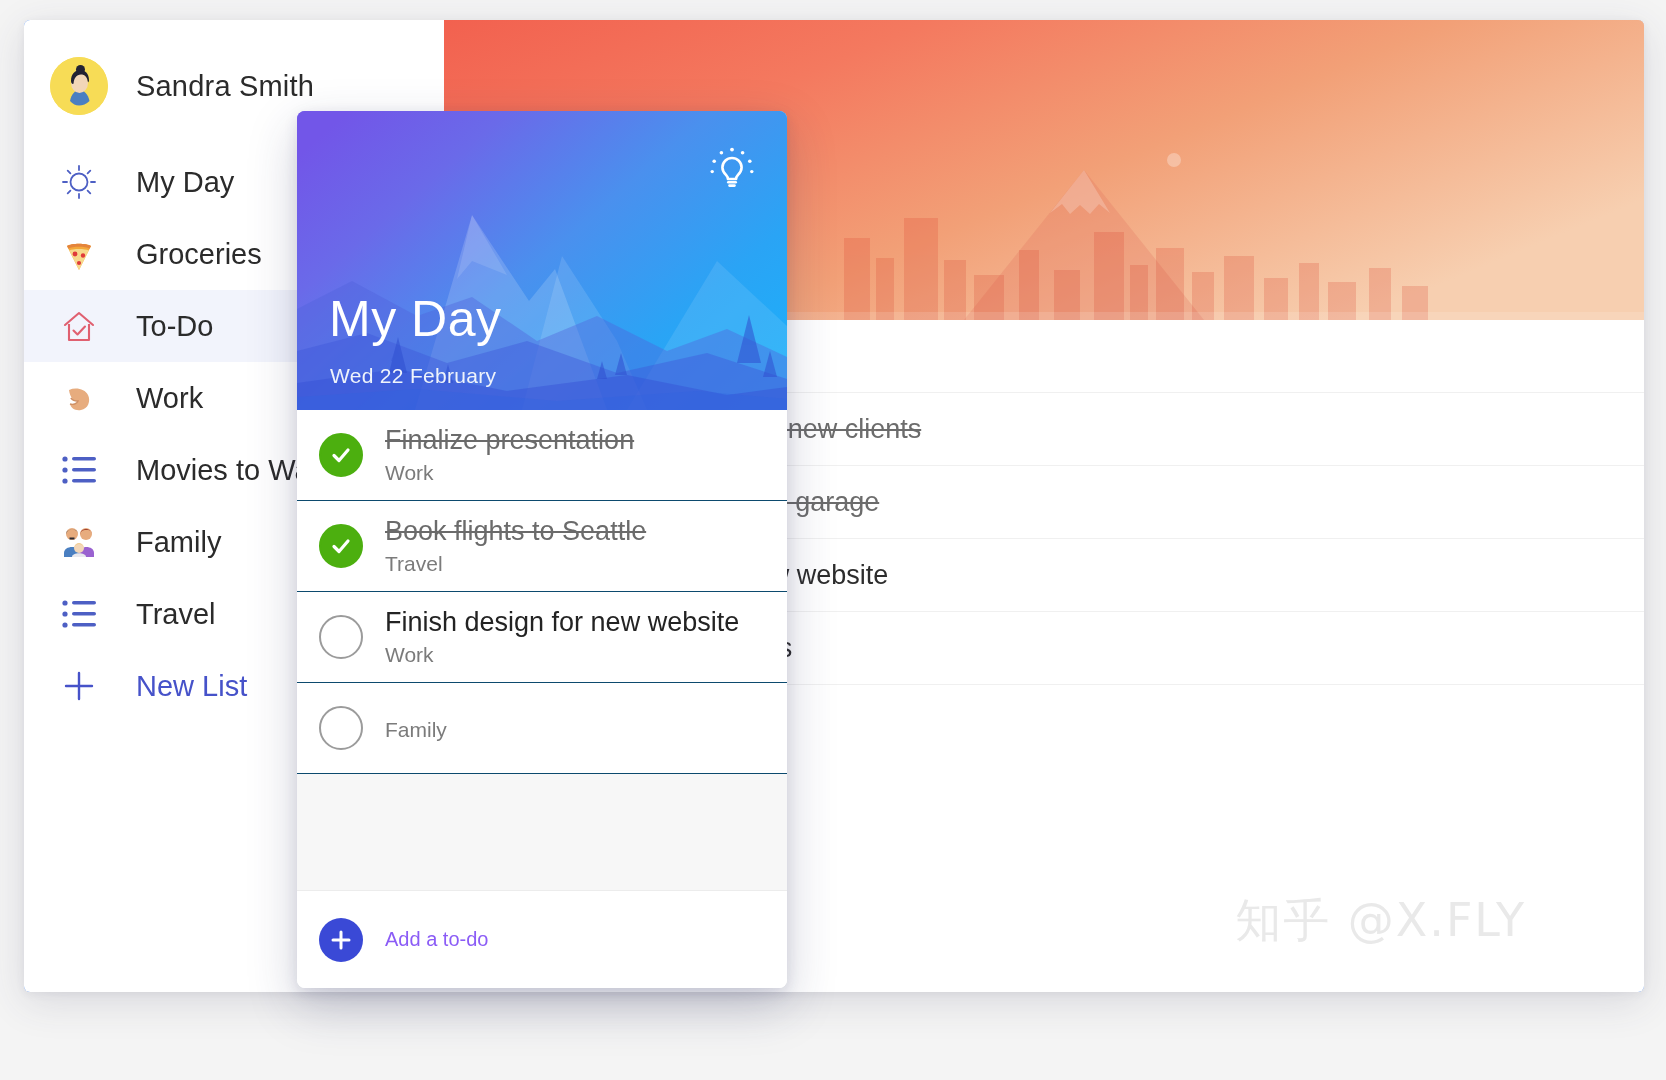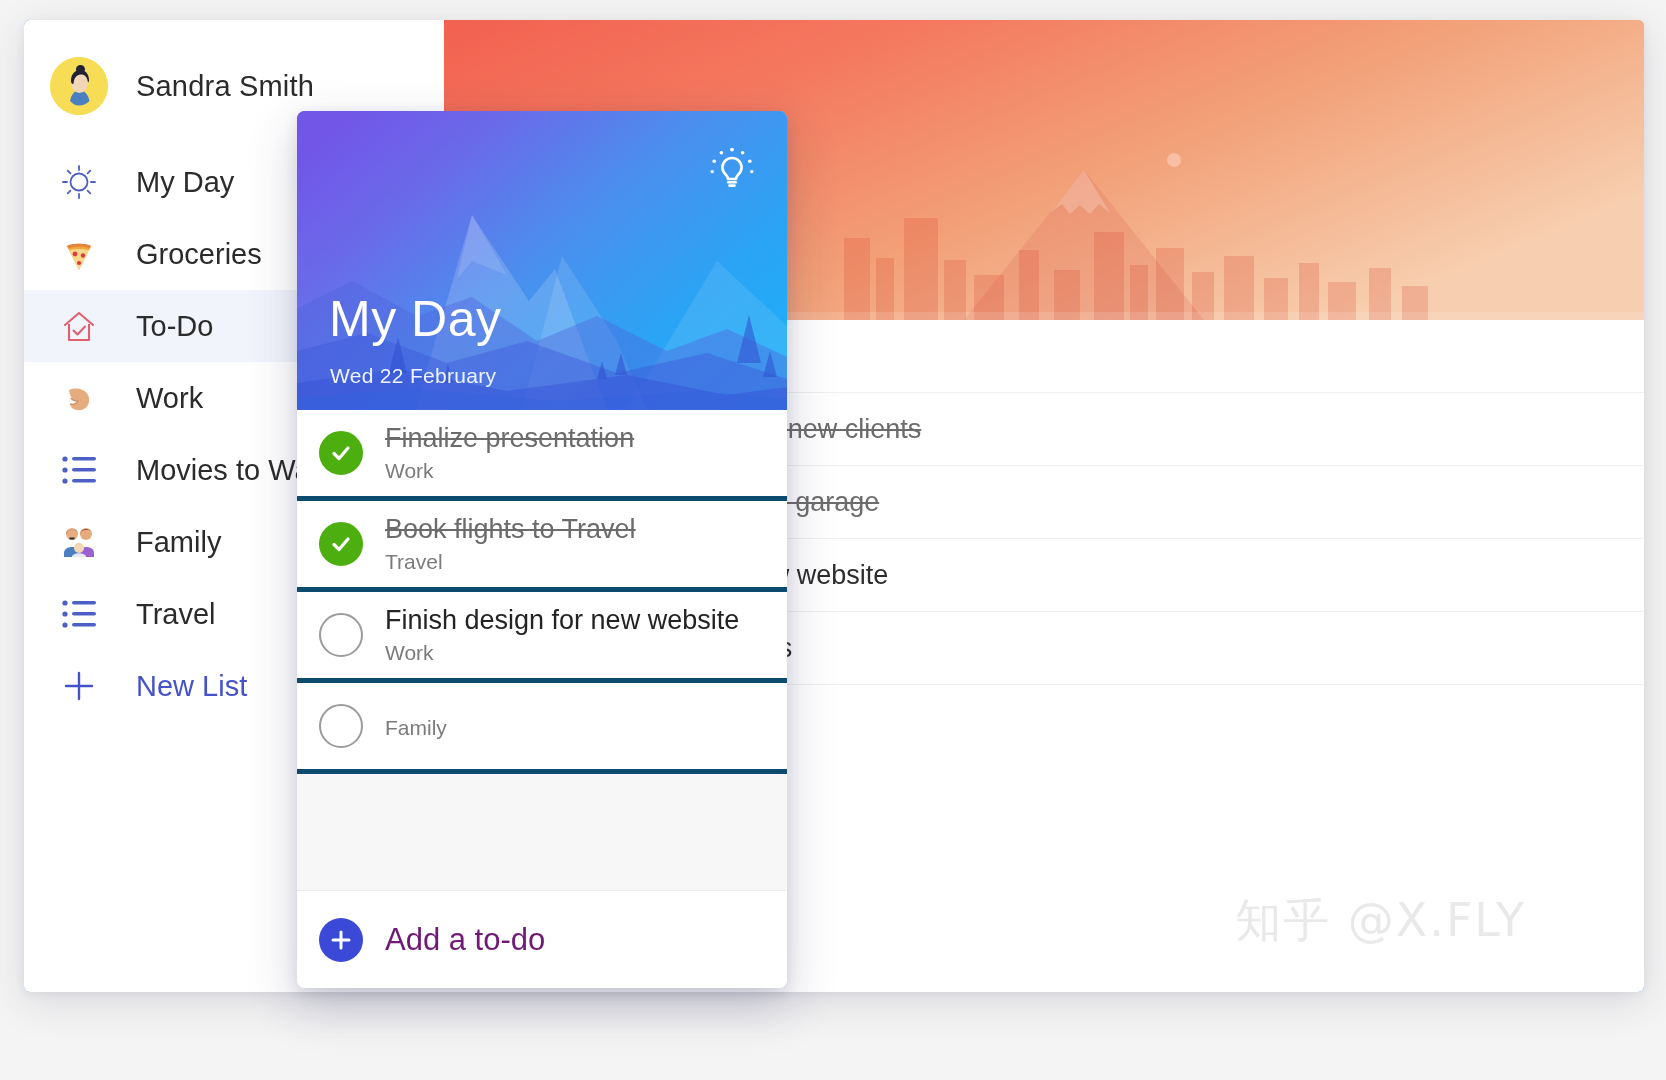--- a/index.html
+++ b/index.html
@@ -178,21 +178,21 @@
     letter-spacing: .3px;
     z-index: 3;
     line-height: 1;
   }
 
   #card-tasks { background:#ffffff; }
   .task-row {
     display: flex;
     align-items: center;
     height: 91px;
-    border-bottom: 5px solid #0c4a6e;
+    border-bottom: 1px solid #0c4a6e;
     padding-left: 22px;
     box-sizing: border-box;
     cursor: pointer;
   }
   .check {
     width: 44px; height: 44px;
     flex: 0 0 44px;
     border-radius: 50%;
     border: 2px solid #9b9b9b;
     box-sizing: border-box;
@@ -239,22 +239,22 @@
   }
   #add-plus {
     width: 44px; height: 44px;
     flex: 0 0 44px;
     border-radius: 50%;
     background: #3a49d6;
     display:flex; align-items:center; justify-content:center;
   }
   #add-label {
     margin-left: 22px;
-    font-size: 31px;
-    color: #701a75;
+    font-size: 20px;
+    color: #8b5cf6;
   }
 </style>
 </head>
 <body>
 
 <div id="app-window">
 
   <div id="sidebar">
 
     <div class="profile-row">
@@ -540,21 +540,21 @@
       </div>
     </div>
 
     <div class="task-row done">
       <div class="check done">
         <svg width="24" height="24" viewBox="0 0 24 24">
           <path d="M5 12.5 L10 17.5 L19 7" fill="none" stroke="#ffffff" stroke-width="3.2" stroke-linecap="round" stroke-linejoin="round"></path>
         </svg>
       </div>
       <div class="task-text">
-        <div class="task-title">Book flights to Travel</div>
+        <div class="task-title">Book flights to Seattle</div>
         <div class="task-meta">Travel</div>
       </div>
     </div>
 
     <div class="task-row">
       <div class="check">
         
       </div>
       <div class="task-text">
         <div class="task-title">Finish design for new website</div>

